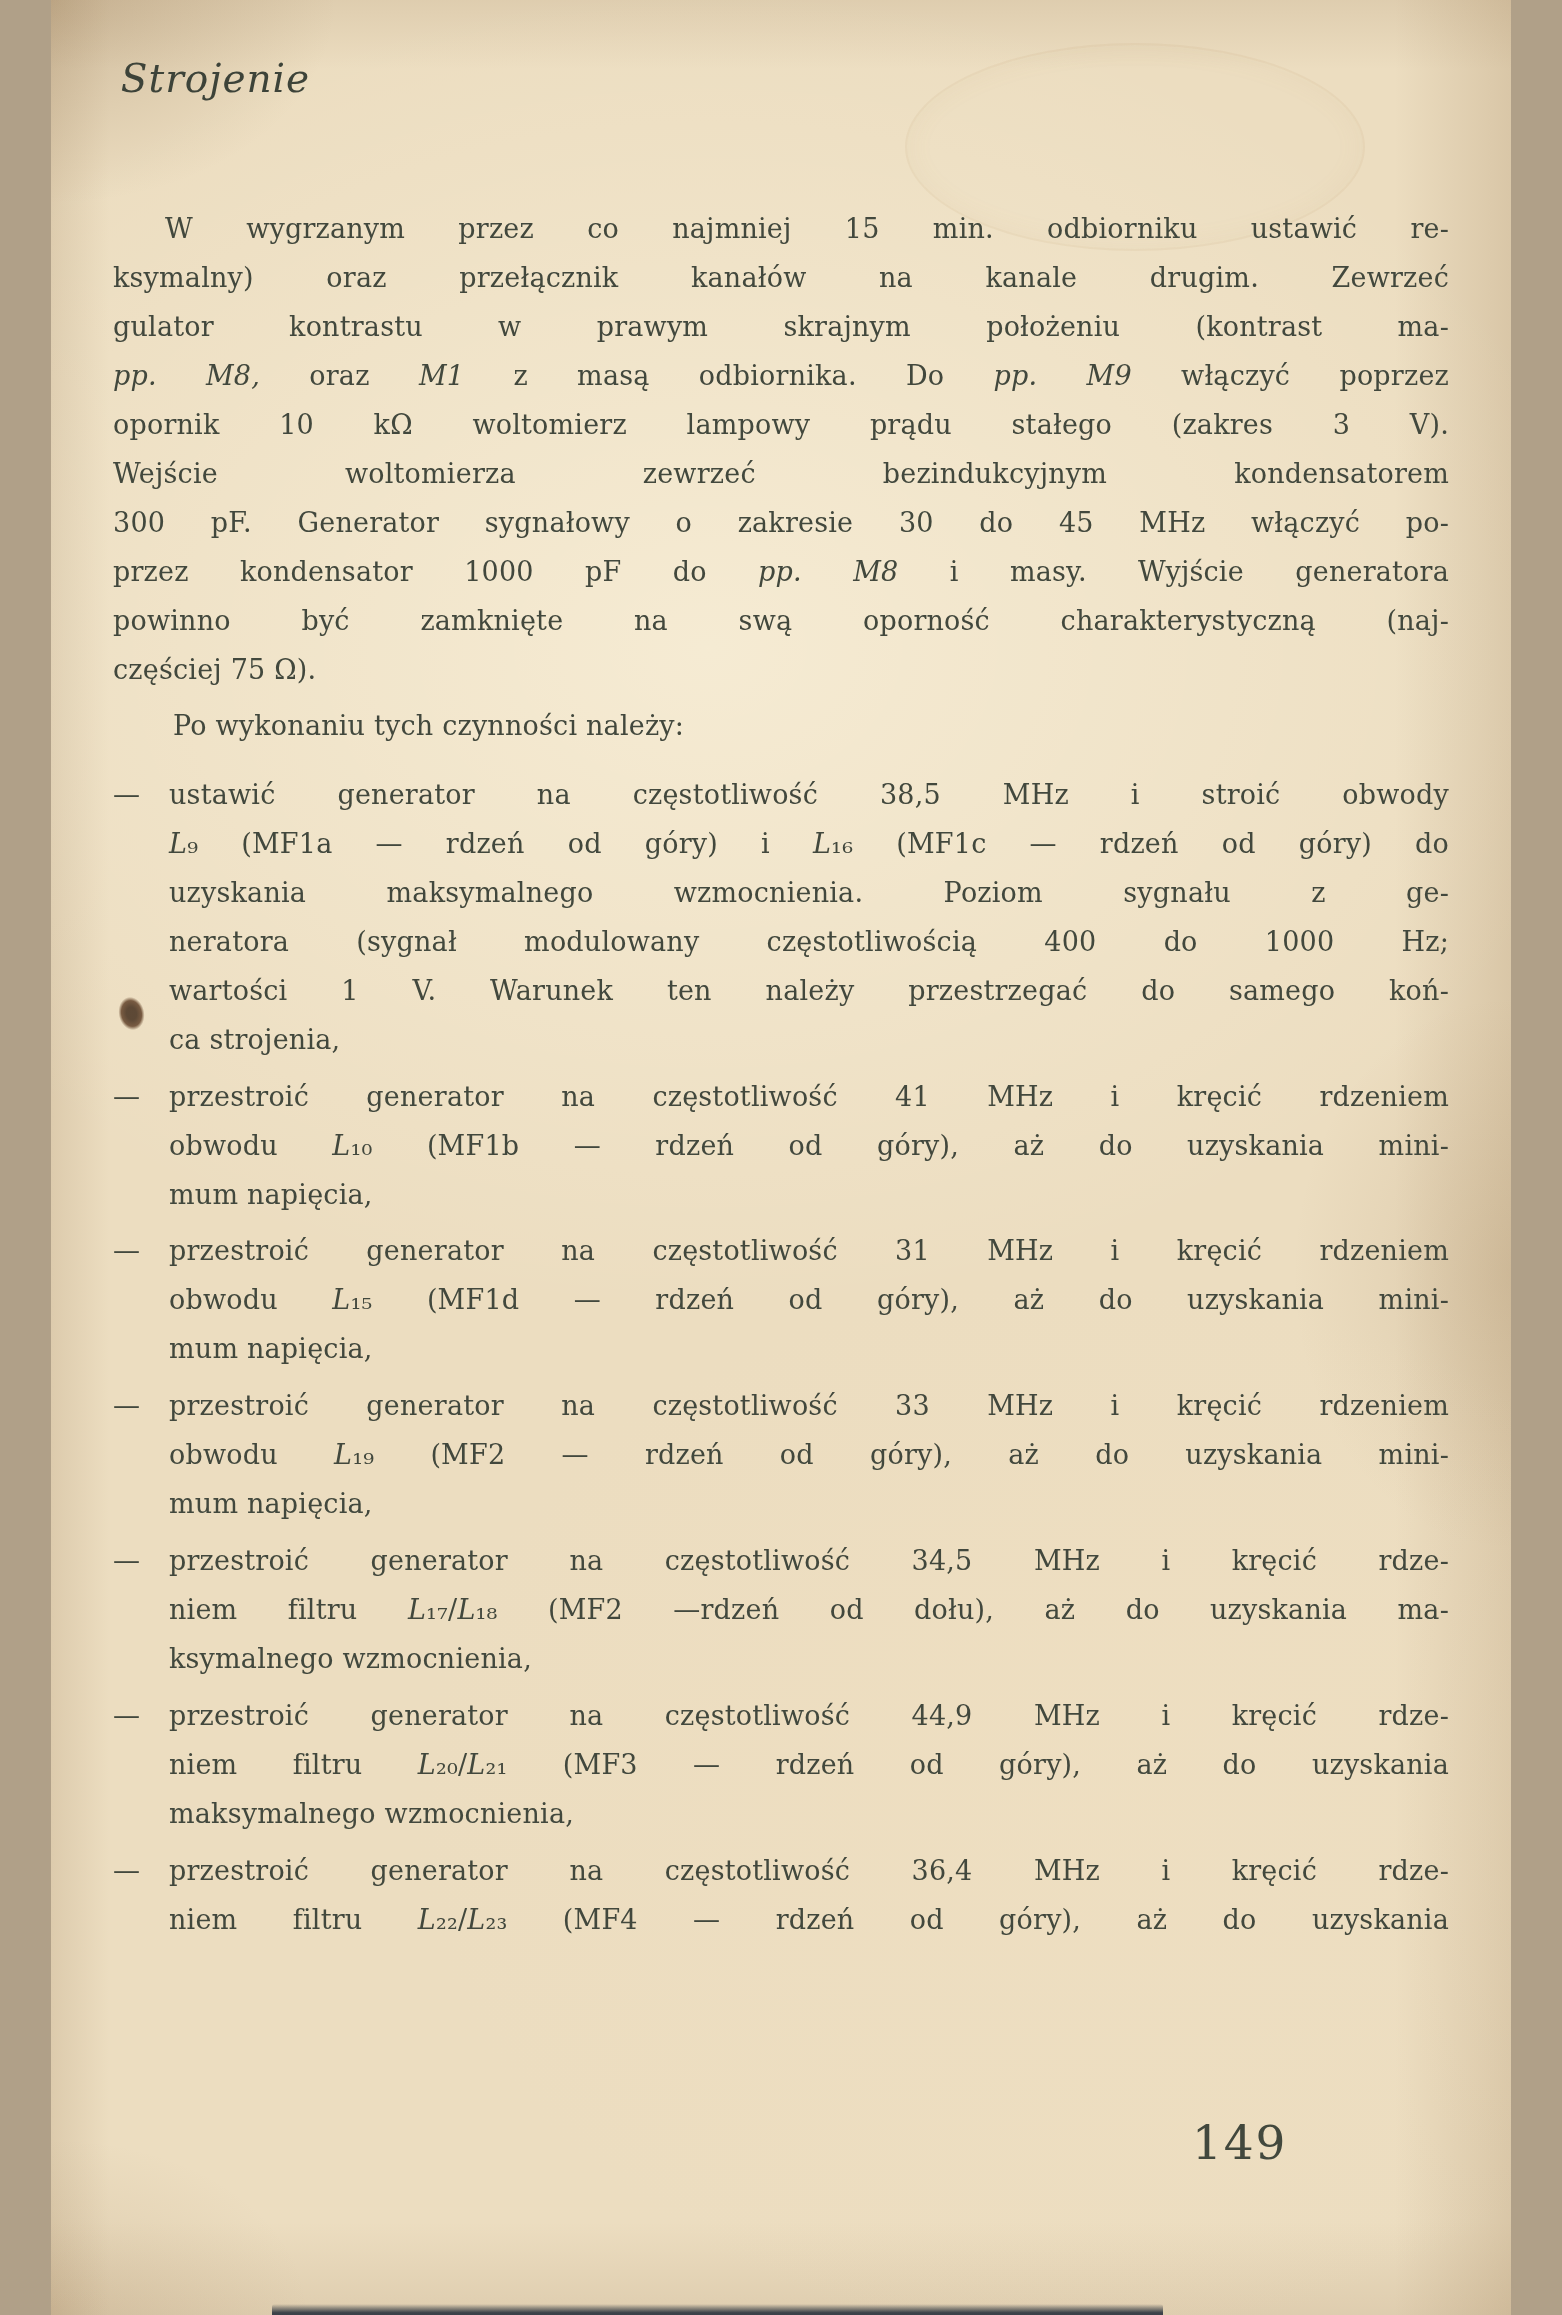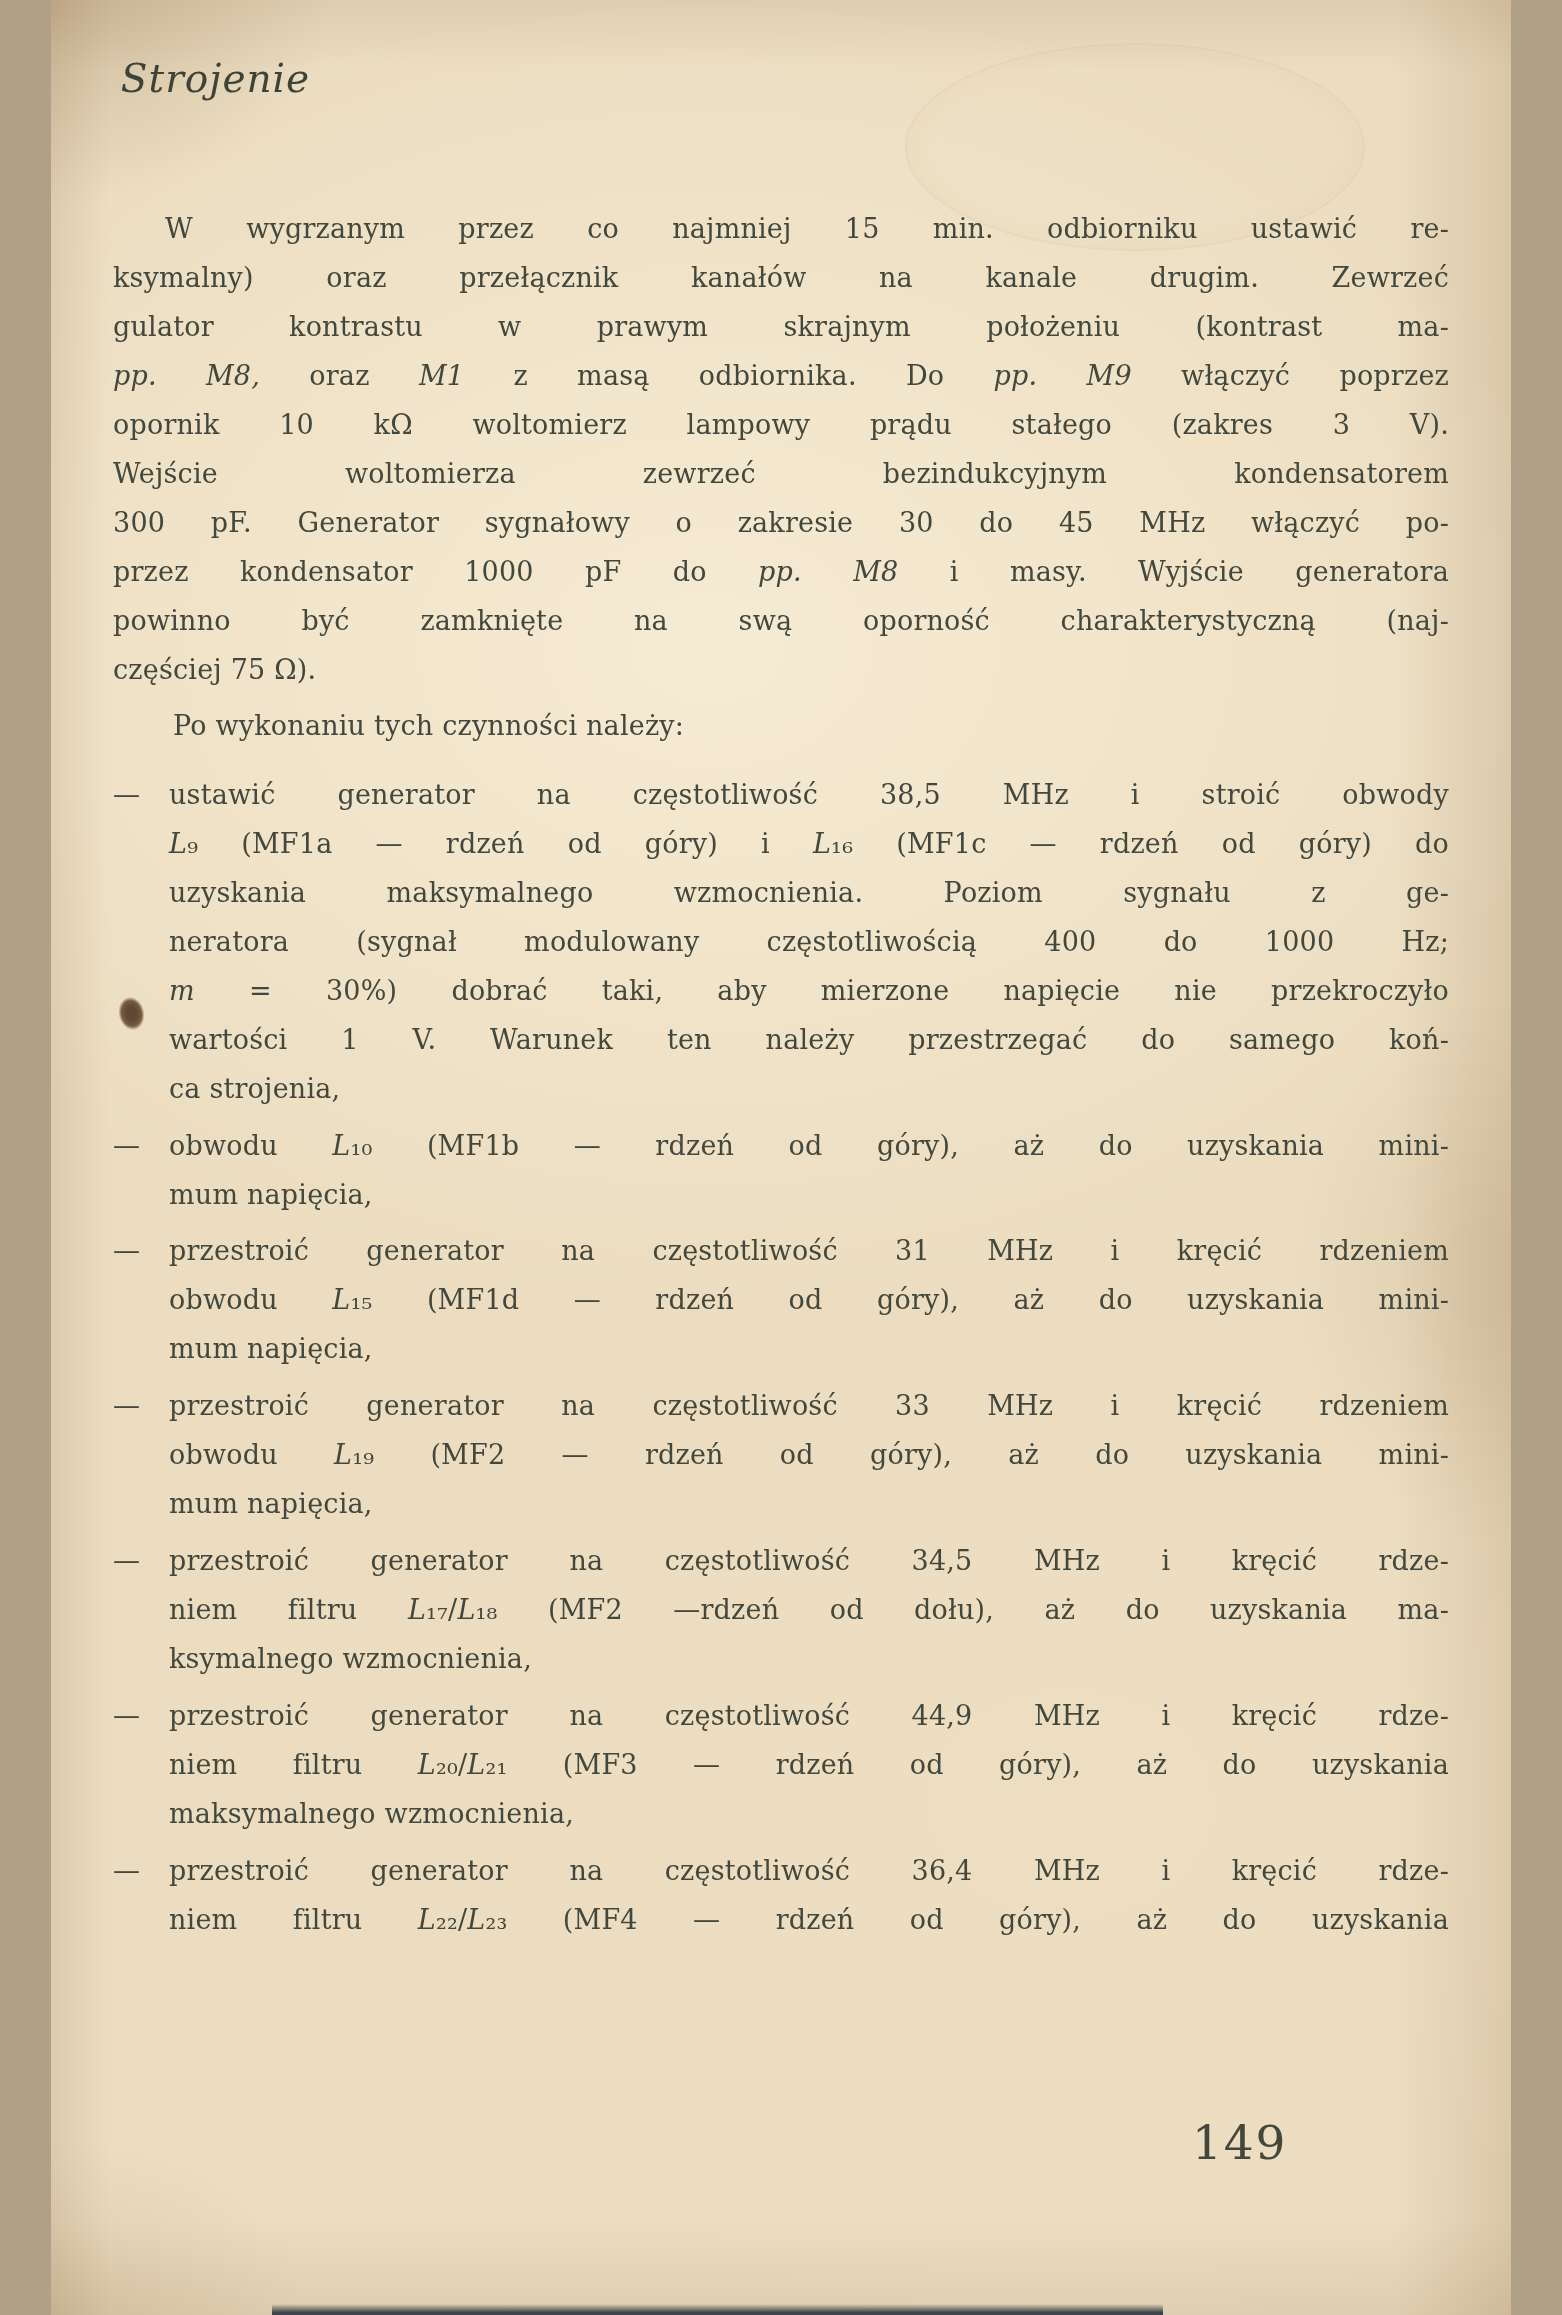--- a/index.html
+++ b/index.html
@@ -122,27 +122,27 @@
     </p>
 
     <div class="list">
 
       <div class="list-item">
         <span class="marker">—</span>
         <span class="line">ustawić generator na częstotliwość 38,5 MHz i stroić obwody</span>
         <span class="line"><i>L</i>₉ (MF1a — rdzeń od góry) i <i>L</i>₁₆ (MF1c — rdzeń od góry) do</span>
         <span class="line">uzyskania maksymalnego wzmocnienia. Poziom sygnału z ge-</span>
         <span class="line">neratora (sygnał modulowany częstotliwością 400 do 1000 Hz;</span>
-        <span class="line"><i>m</i> = 30%) dobrać taki, aby mierzone napięcie nie przekroczyło</span>
         <span class="line">wartości 1 V. Warunek ten należy przestrzegać do samego koń-</span>
         <span class="line end">ca strojenia,</span>
       </div>
 
       <div class="list-item">
         <span class="marker">—</span>
+        <span class="line">przestroić generator na częstotliwość 41 MHz i kręcić rdzeniem</span>
         <span class="line">obwodu <i>L</i>₁₀ (MF1b — rdzeń od góry), aż do uzyskania mini-</span>
         <span class="line end">mum napięcia,</span>
       </div>
 
       <div class="list-item">
         <span class="marker">—</span>
         <span class="line">przestroić generator na częstotliwość 31 MHz i kręcić rdzeniem</span>
         <span class="line">obwodu <i>L</i>₁₅ (MF1d — rdzeń od góry), aż do uzyskania mini-</span>
         <span class="line end">mum napięcia,</span>
       </div>

